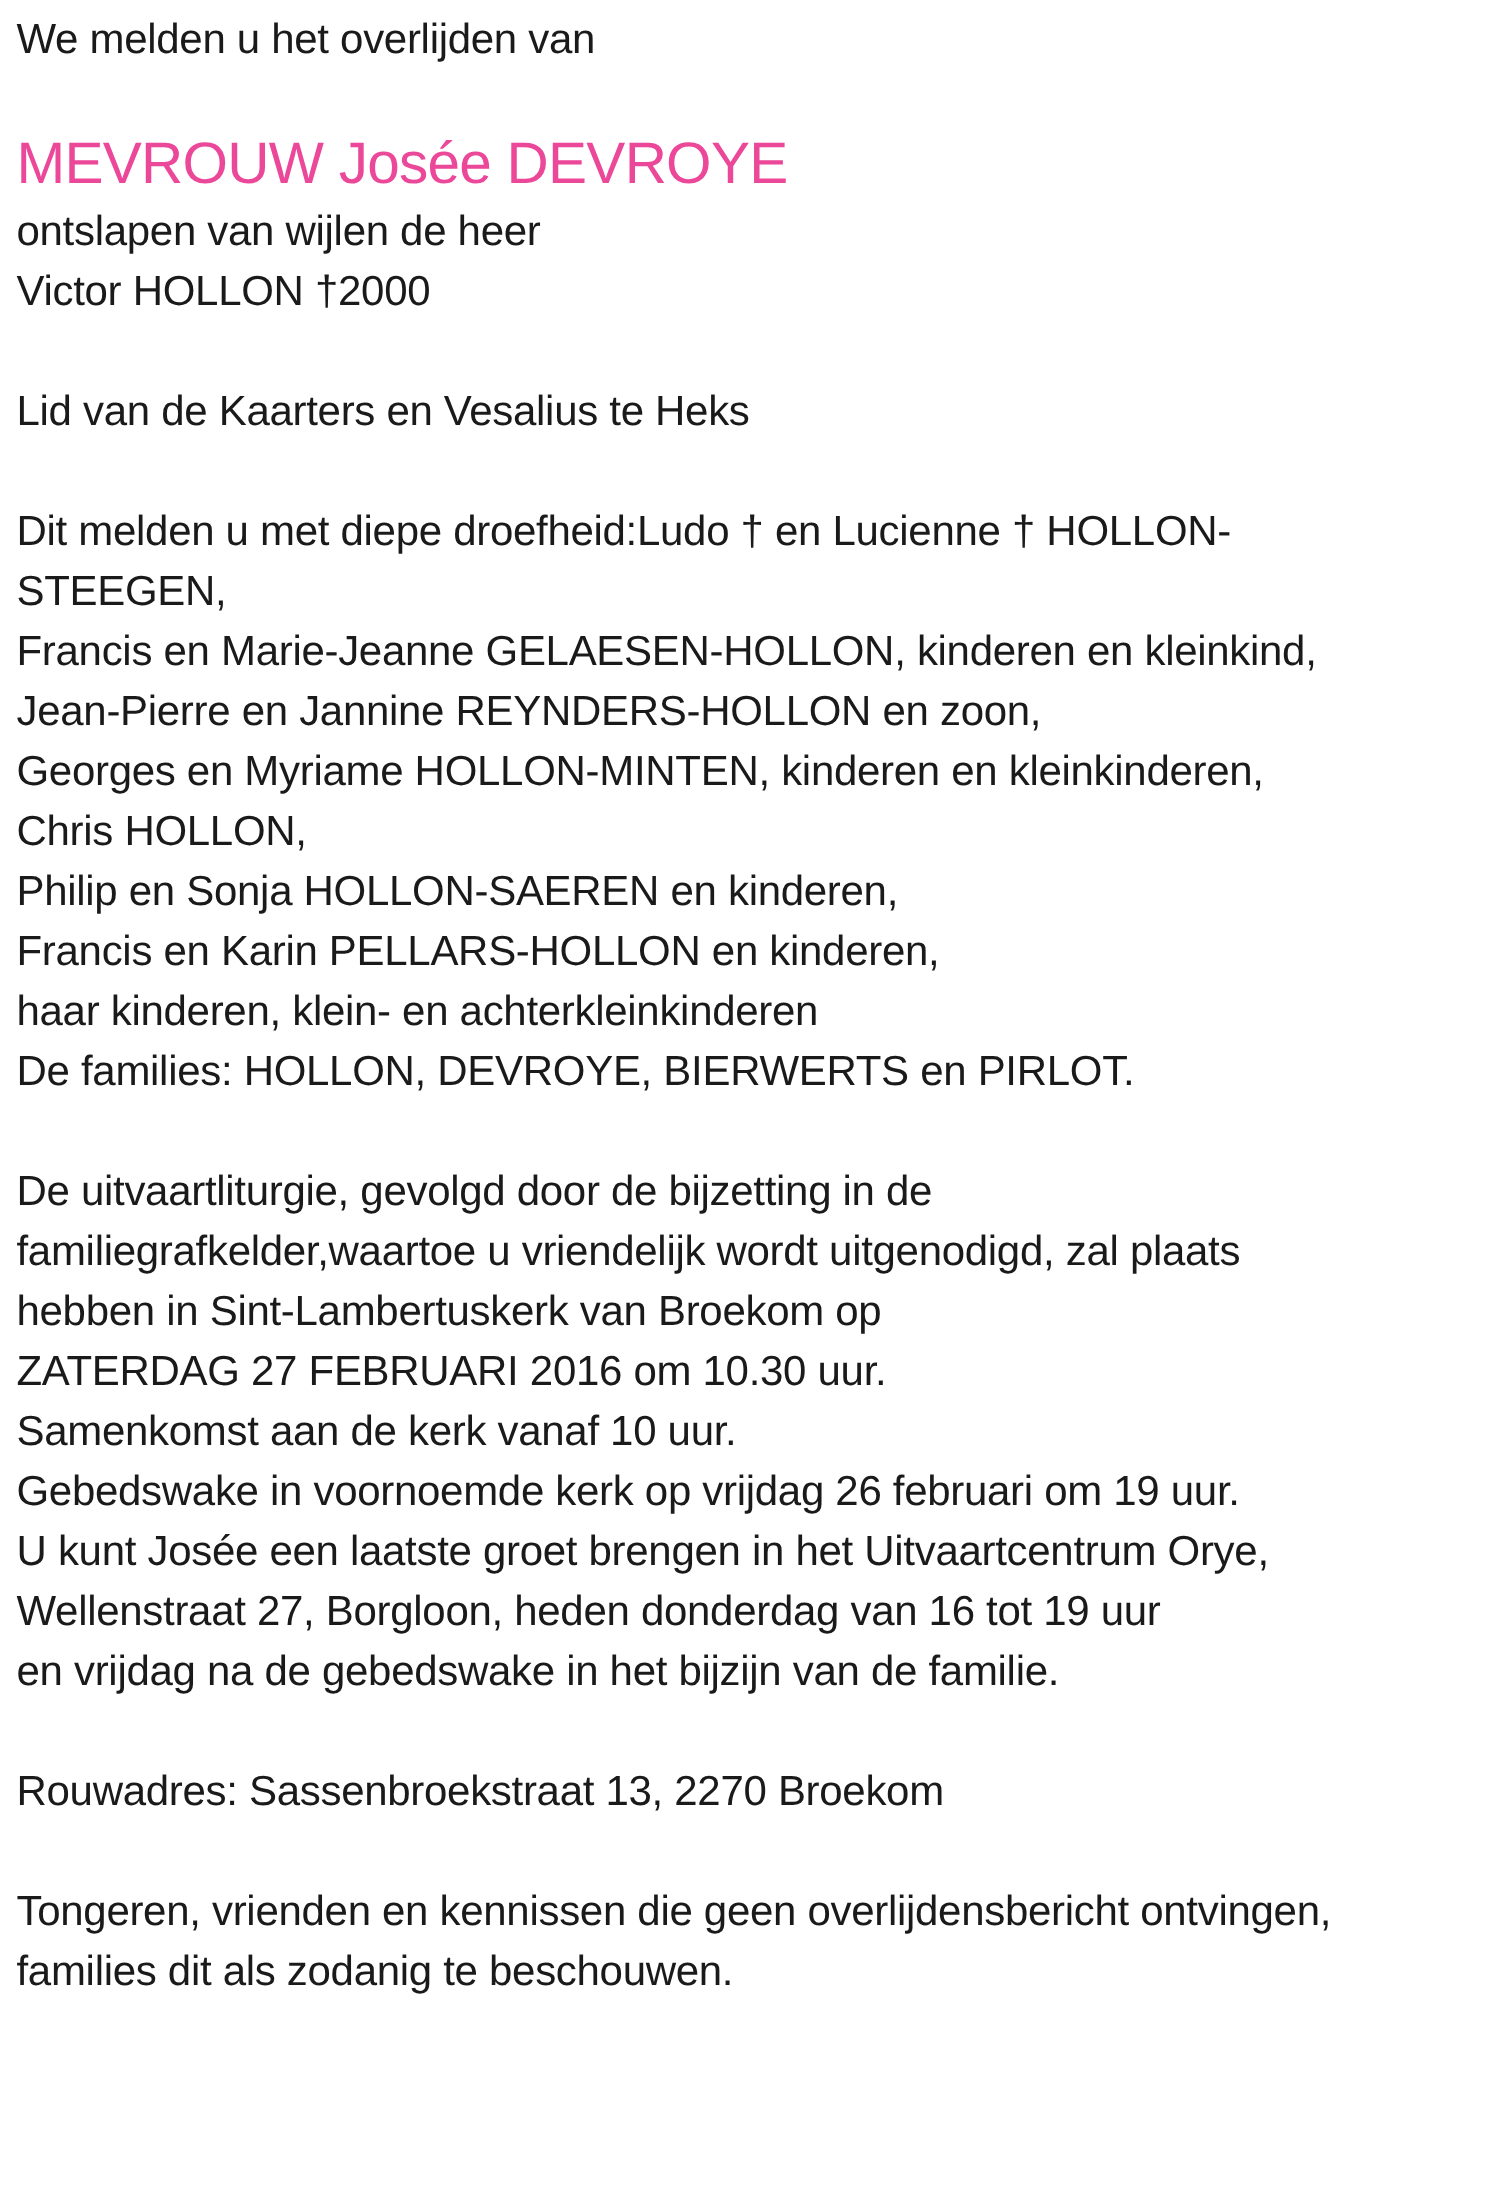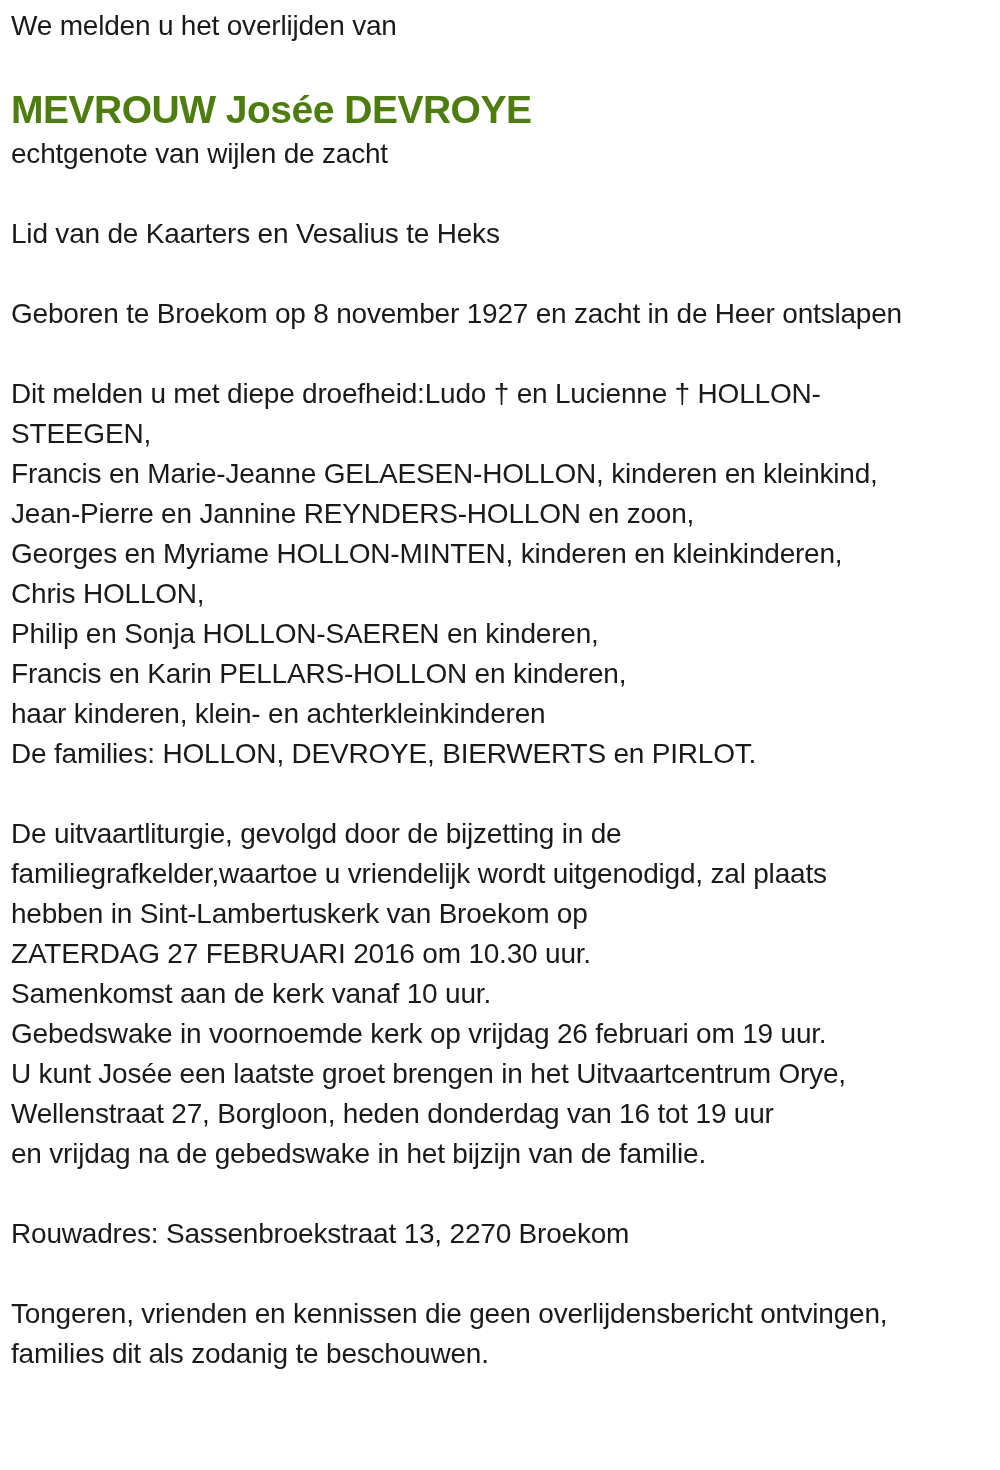--- a/index.html
+++ b/index.html
@@ -24,45 +24,45 @@
   }
   .para {
     margin: 0 0 40px 0;
     white-space: pre;
   }
   .para:last-child {
     margin-bottom: 0;
   }
   .name {
     font-size: 39px;
-    font-weight: 700;
+    font-weight: 400;
     line-height: 48px;
     letter-spacing: -0.5px;
     margin: 0;
     white-space: pre;
-    color: #4d7c0f;
+    color: #ec4899;
   }
   .line {
     white-space: pre;
   }
 </style>
 </head>
 <body>
 
 <div class="sheet">
 
   <div class="para">We melden u het overlijden van</div>
 
   <h1 class="name">MEVROUW Josée DEVROYE</h1>
 
-  <div class="para"><div class="line">echtgenote van wijlen de zacht</div></div>
+  <div class="para"><div class="line">ontslapen van wijlen de heer</div><div class="line">Victor HOLLON †2000</div></div>
 
   <div class="para">Lid van de Kaarters en Vesalius te Heks</div>
 
-  <div class="para"><div class="line">Geboren te Broekom op 8 november 1927 en zacht in de Heer ontslapen</div></div>
+  <div class="para"></div>
 
   <div class="para"><div class="line">Dit melden u met diepe droefheid:Ludo † en Lucienne † HOLLON-</div><div class="line">STEEGEN,</div><div class="line">Francis en Marie-Jeanne GELAESEN-HOLLON, kinderen en kleinkind,</div><div class="line">Jean-Pierre en Jannine REYNDERS-HOLLON en zoon,</div><div class="line">Georges en Myriame HOLLON-MINTEN, kinderen en kleinkinderen,</div><div class="line">Chris HOLLON,</div><div class="line">Philip en Sonja HOLLON-SAEREN en kinderen,</div><div class="line">Francis en Karin PELLARS-HOLLON en kinderen,</div><div class="line">haar kinderen, klein- en achterkleinkinderen</div><div class="line">De families: HOLLON, DEVROYE, BIERWERTS en PIRLOT.</div></div>
 
   <div class="para"><div class="line">De uitvaartliturgie, gevolgd door de bijzetting in de</div><div class="line">familiegrafkelder,waartoe u vriendelijk wordt uitgenodigd, zal plaats</div><div class="line">hebben in Sint-Lambertuskerk van Broekom op</div><div class="line">ZATERDAG 27 FEBRUARI 2016 om 10.30 uur.</div><div class="line">Samenkomst aan de kerk vanaf 10 uur.</div><div class="line">Gebedswake in voornoemde kerk op vrijdag 26 februari om 19 uur.</div><div class="line">U kunt Josée een laatste groet brengen in het Uitvaartcentrum Orye,</div><div class="line">Wellenstraat 27, Borgloon, heden donderdag van 16 tot 19 uur</div><div class="line">en vrijdag na de gebedswake in het bijzijn van de familie.</div></div>
 
   <div class="para">Rouwadres: Sassenbroekstraat 13, 2270 Broekom</div>
 
   <div class="para"><div class="line">Tongeren, vrienden en kennissen die geen overlijdensbericht ontvingen,</div><div class="line">families dit als zodanig te beschouwen.</div></div>
 
 </div>

